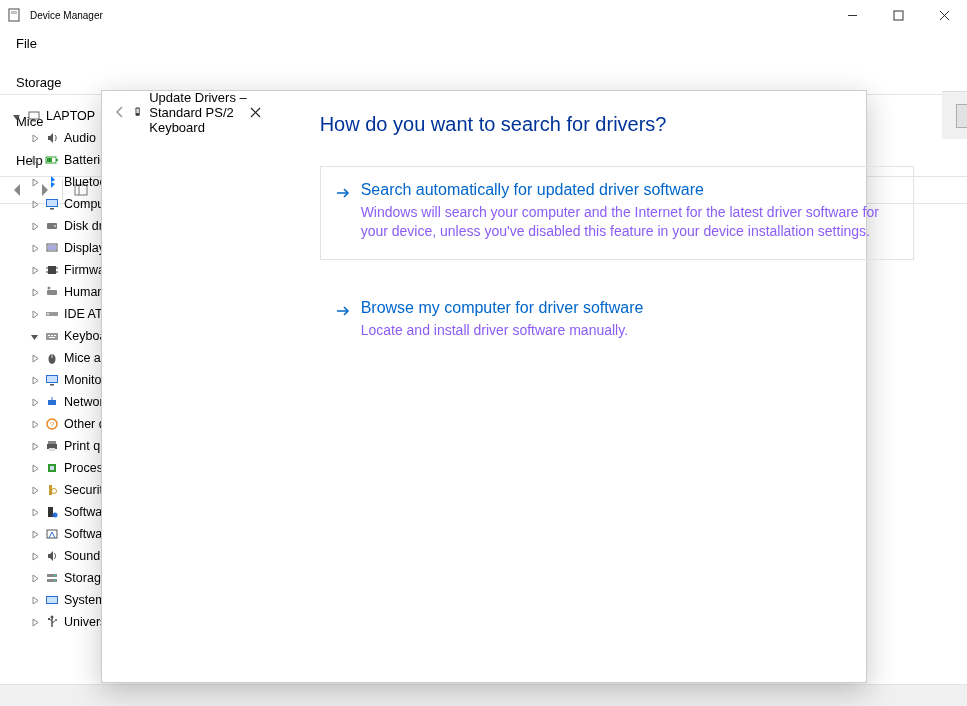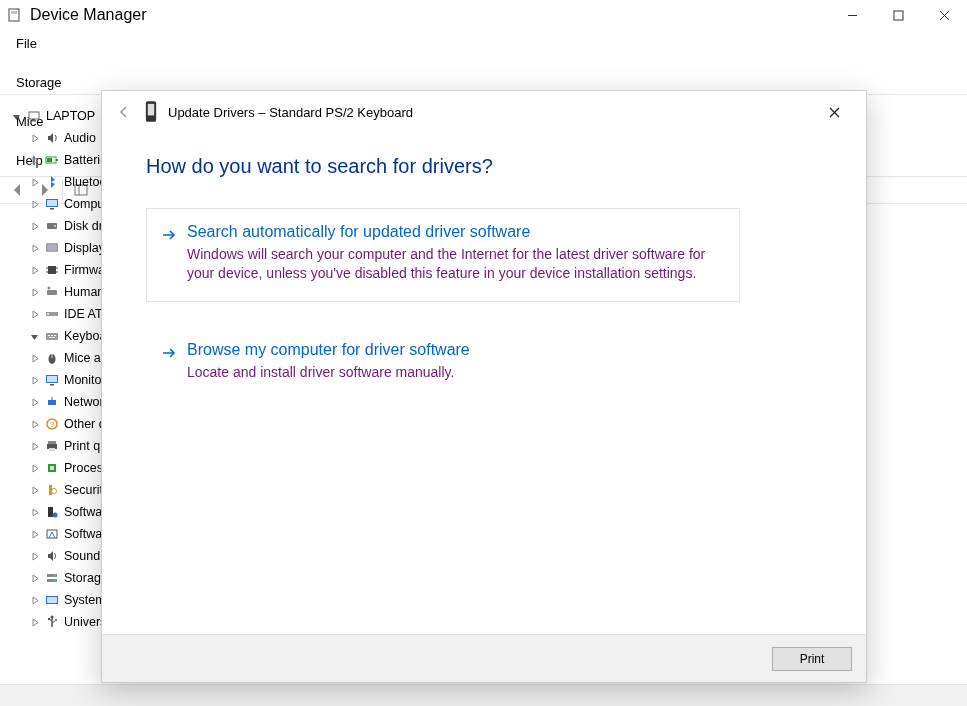--- a/index.html
+++ b/index.html
@@ -20,21 +20,21 @@
     align-items: center;
     height: 30px;
     padding: 0 0 0 6px;
   }
   .titlebar .app-icon {
     width: 16px; height: 16px;
     margin-right: 8px;
     display: inline-flex; align-items:center; justify-content:center;
     color:#666;
   }
-  .titlebar .title { font-size: 16px; color:#000; }
+  .titlebar .title { font-size: 10px; color:#000; }
   .sysbtns { margin-left: auto; display:flex; }
   .sysbtn {
     width: 46px; height: 30px;
     display:flex; align-items:center; justify-content:center;
     color:#333;
   }
   .sysbtn svg { width:11px; height:11px; }
 
   .menubar {
     display:flex; gap: 20px;
@@ -92,21 +92,21 @@
   .devicon svg { width:14px; height:14px; }
 
   
   .dialog {
     position:absolute;
     left: 101px; top: 90px;
     width: 766px; height: 593px;
     background:#fff;
     border:1px solid #ccc;
     box-shadow: 0 8px 28px rgba(0,0,0,0.22);
-    display:flex; flex-direction:column;
+    display:flex; flex-direction:row;
     z-index:10;
   }
   .dlg-titlebar {
     height: 42px;
     display:flex; align-items:center;
     padding: 0 12px 0 10px;
   }
   .dlg-back {
     color:#999; width:24px; height:24px;
     display:flex; align-items:center; justify-content:center;
@@ -145,21 +145,21 @@
     position:absolute; left:14px; top:18px;
     width:16px; height:16px; color:#0066cc;
     display:flex; align-items:center; justify-content:center;
   }
   .option-arrow svg { width:14px; height:14px; }
   .option-title {
     color:#0066cc; font-size:16px; font-weight:400;
     margin-bottom:4px;
   }
   .option-desc {
-    color:#701a75; font-size:14px; font-weight:400;
+    color:#8b5cf6; font-size:14px; font-weight:400;
     line-height:1.35;
   }
 
   .dlg-footer {
     border-top:1px solid #ddd;
     background:#f0f0f0;
     height:48px;
     display:flex; align-items:center; justify-content:flex-end;
     padding:0 14px;
   }

